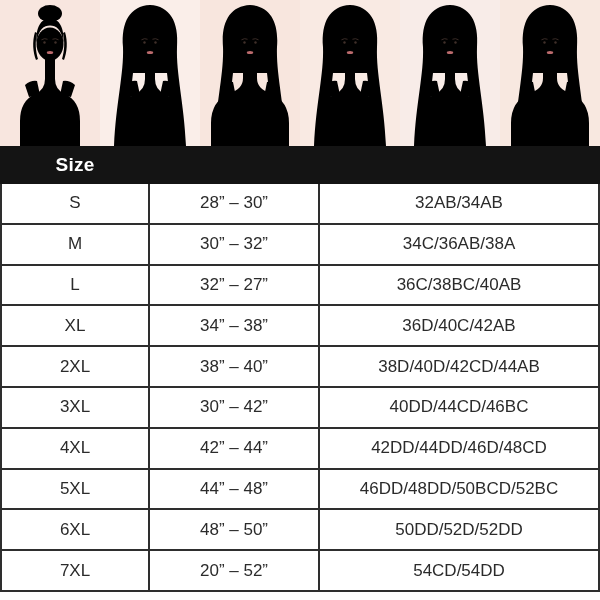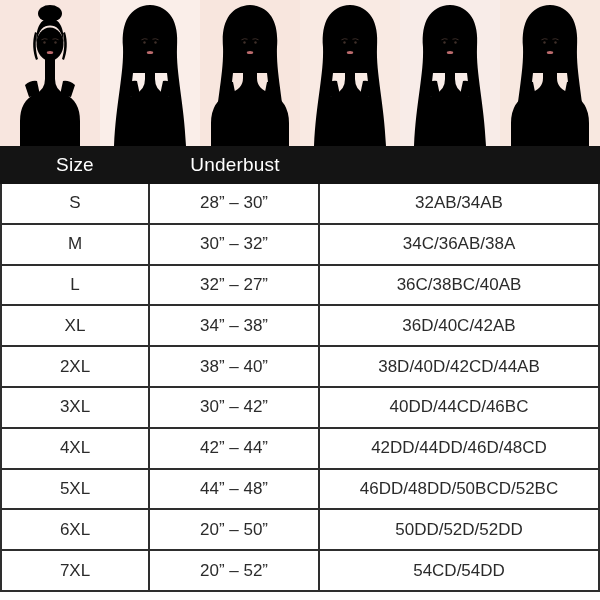--- a/index.html
+++ b/index.html
@@ -18,21 +18,21 @@
   .model .bg{fill:var(--bg,#f9e8e1);}
   .face-dot{fill:#40302a;}
   .face-line{stroke:#40302a;stroke-width:.9;fill:none;stroke-linecap:round;}
   .lips{fill:#bc6b6d;}
   .cleav{stroke:rgba(0,0,0,.28);stroke-width:1.2;fill:none;}
 
   
   .chart-header{display:grid;grid-template-columns:150px 170px 280px;
     width:600px;height:38px;background:var(--header-bg);color:var(--header-text);}
   .hcell{display:flex;align-items:center;justify-content:center;
-    font-size:19px;font-weight:400;letter-spacing:.2px;}
+    font-size:19px;font-weight:700;letter-spacing:.2px;}
 
   
   .chart-body{display:grid;grid-template-columns:148px 170px 280px;
     grid-template-rows:repeat(10,40.8px);width:600px;box-sizing:border-box;
     border-left:2px solid var(--border-color);background:#fff;}
   .trow{display:contents;}
   .cell{box-sizing:border-box;display:flex;align-items:center;justify-content:center;
     border-right:2px solid var(--border-color);border-bottom:2px solid var(--border-color);
     font-size:17px;font-weight:500;color:var(--body-text);white-space:nowrap;}
   .bottom-strip{width:600px;height:8px;background:var(--page-bg);}
@@ -172,21 +172,20 @@
           <use href="#torso-wide"></use>
           <use href="#head"></use>
           <use href="#fringe"></use>
           <use href="#bra-wide"></use>
       </svg>
     </div>
   </div>
 
   <div class="chart-header">
     <div class="hcell">Size</div>
-    <div class="hcell">Underbust</div>
   </div>
 
   <div class="chart-body">
     <div class="trow">
       <div class="cell">S</div>
       <div class="cell">28” – 30”</div>
       <div class="cell">32AB/34AB</div>
     </div>
     <div class="trow">
       <div class="cell">M</div>
@@ -218,21 +217,21 @@
       <div class="cell">42” – 44”</div>
       <div class="cell">42DD/44DD/46D/48CD</div>
     </div>
     <div class="trow">
       <div class="cell">5XL</div>
       <div class="cell">44” – 48”</div>
       <div class="cell">46DD/48DD/50BCD/52BC</div>
     </div>
     <div class="trow">
       <div class="cell">6XL</div>
-      <div class="cell">20” – 50”</div>
+      <div class="cell">48” – 50”</div>
       <div class="cell">50DD/52D/52DD</div>
     </div>
     <div class="trow">
       <div class="cell">7XL</div>
       <div class="cell">20” – 52”</div>
       <div class="cell">54CD/54DD</div>
     </div>
   </div>
 
   <div class="bottom-strip"></div>

